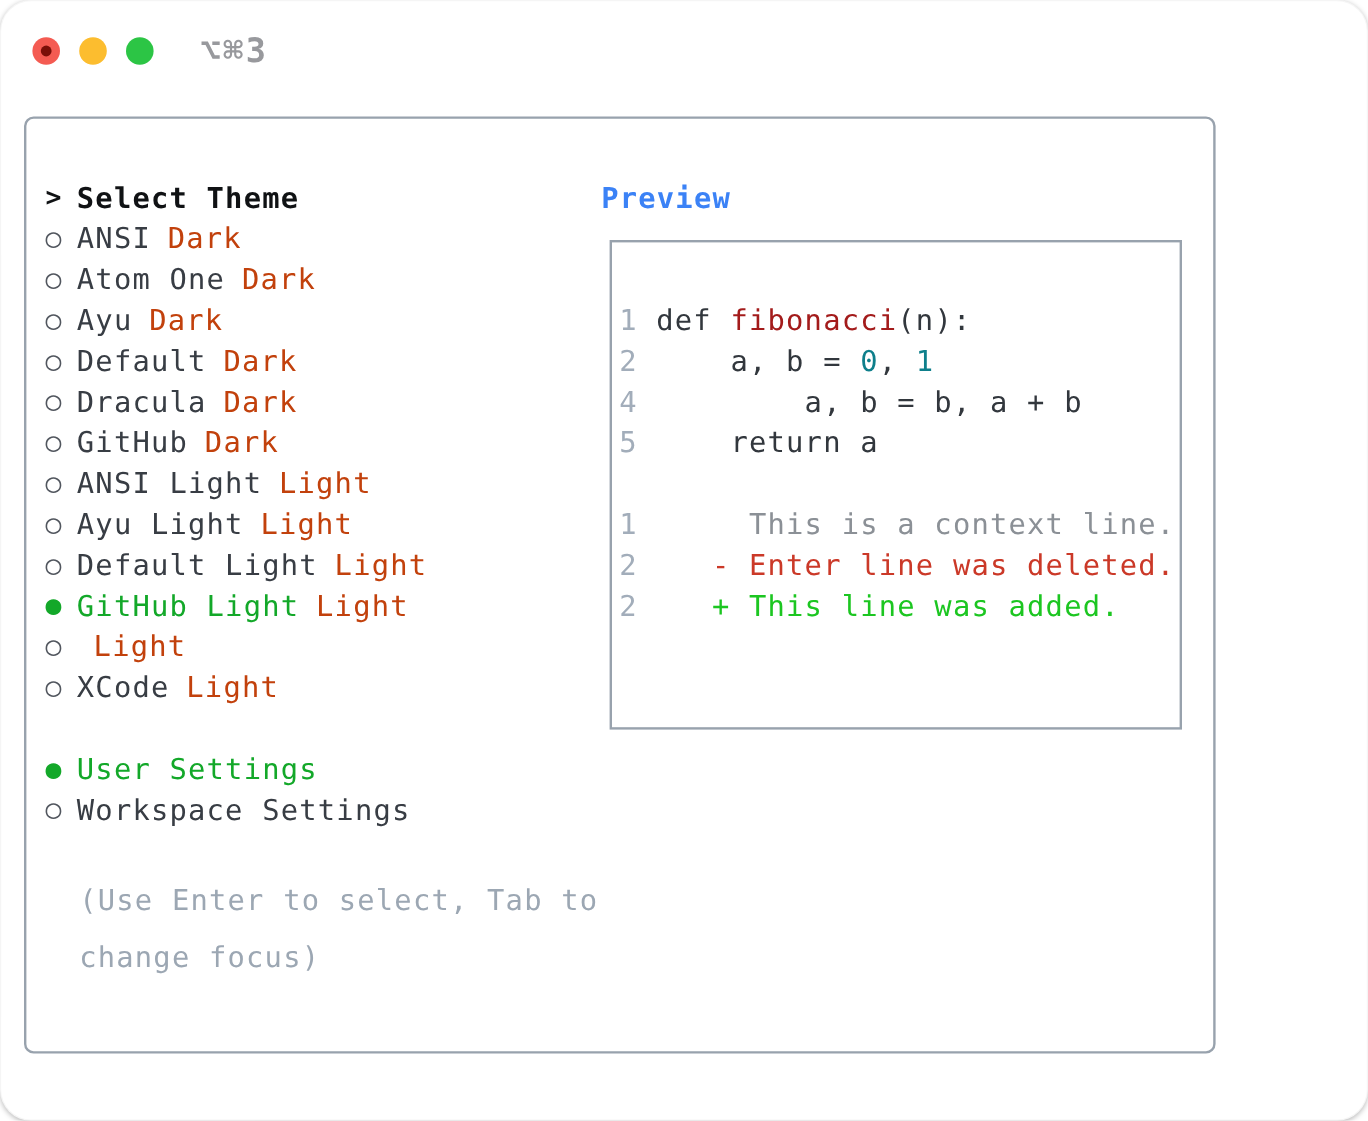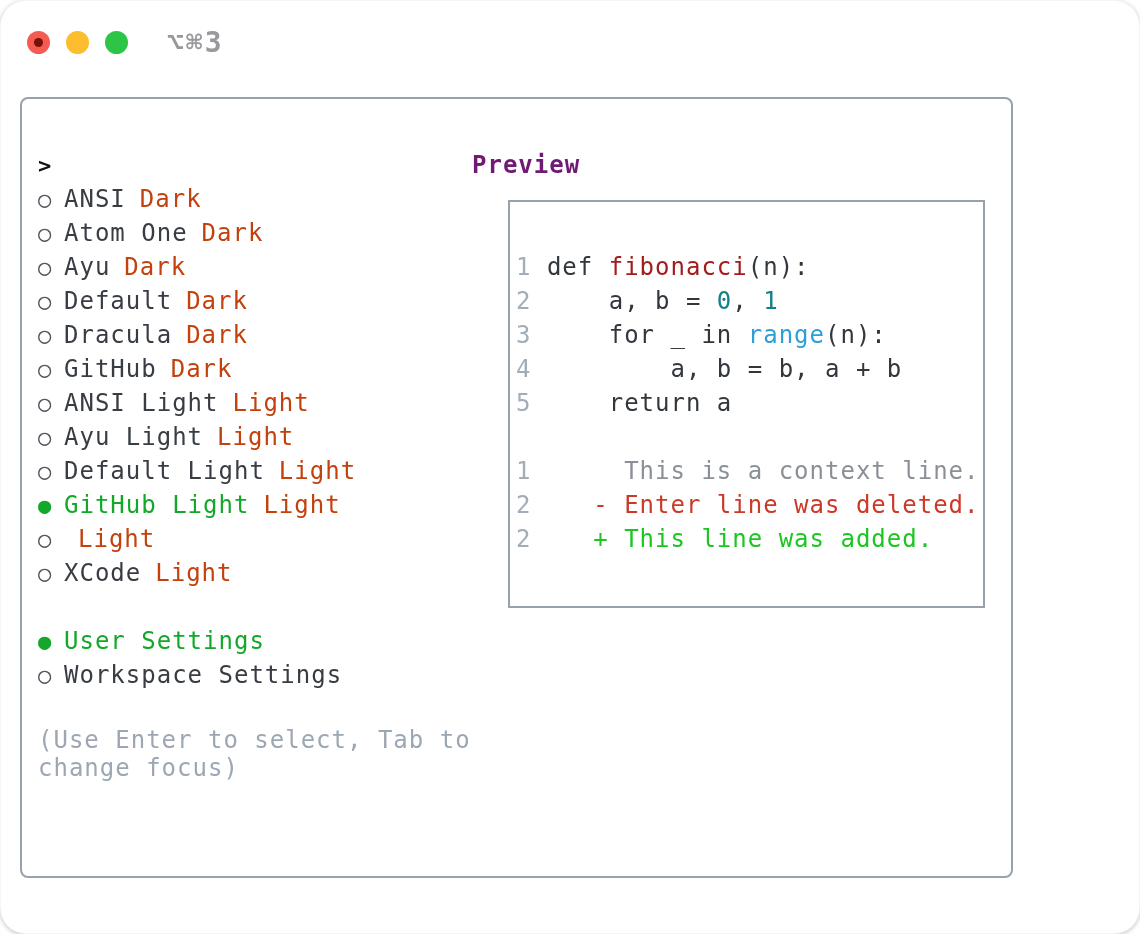--- a/index.html
+++ b/index.html
@@ -24,24 +24,24 @@
   .left-col{position:absolute;left:38px;top:148px;width:450px;}
   .row{display:flex;align-items:center;height:34px;font-size:24px;letter-spacing:1px;color:#383d44;}
   .marker{width:26px;flex:none;color:#51565e;font-size:22px;}
   .row.header .marker{color:#101214;font-weight:700;}
   .row.header .name{color:#101214;font-weight:700;}
   .row .name{white-space:pre;}
   .row .variant{color:#c2410c;margin-left:14px;white-space:pre;}
   .row.selected .marker{color:var(--accent-green);}
   .row.selected .name{color:var(--accent-green);}
   .apply-block{margin-top:34px;}
-  .hint{margin-top:34px;width:452px;color:#9ca7b3;font-size:24px;line-height:28px;letter-spacing:1px;}
+  .hint{margin-top:34px;width:452px;color:#9ca7b3;font-size:24px;line-height:48px;letter-spacing:1px;margin-left:28px;}
   
-  .preview-label{position:absolute;left:472px;top:148px;height:34px;display:flex;align-items:center;
-    font-size:24px;font-weight:700;letter-spacing:1px;color:#701a75;}
+  .preview-label{position:absolute;left:501px;top:148px;height:34px;display:flex;align-items:center;
+    font-size:24px;font-weight:700;letter-spacing:1px;color:#3b82f6;}
   .code-box{position:absolute;left:508px;top:200px;width:477px;height:408px;box-sizing:border-box;
     border:2px solid var(--border-gray);background:#fff;padding:48px 8px 50px 6px;overflow:hidden;}
   .code-line{height:34px;font-size:24px;line-height:34px;letter-spacing:1px;white-space:pre;}
   .seg-num{color:var(--line-number);}
   .seg-code{color:#32373d;}
   .seg-func{color:var(--func-red);}
   .seg-number{color:var(--number-teal);}
   .seg-builtin{color:var(--builtin-blue);}
   .seg-context{color:#8b9096;}
   .seg-deleted{color:var(--diff-deleted);}
@@ -59,20 +59,21 @@
     <span class="light yellow"></span>
     <span class="light green"></span>
     <span class="shortcut">⌥⌘3</span>
   </div>
 
   <div class="panel"></div>
 
   <div class="left-col">
     <div class="row header">
       <span class="marker">&gt;</span>
+      <span class="name">Select Theme</span>
     </div>
 
     <div>
         <div class="row">
           <span class="marker">○</span>
           <span class="name">ANSI</span>
           <span class="variant">Dark</span>
         </div>
         <div class="row">
           <span class="marker">○</span>
@@ -144,21 +145,20 @@
     </div>
 
     <div class="hint">(Use Enter to select, Tab to change focus)</div>
   </div>
 
   <div class="preview-label">Preview</div>
 
   <div class="code-box">
       <div class="code-line"><span class="seg-num">1</span><span class="seg-code"> def </span><span class="seg-func">fibonacci</span><span class="seg-code">(n):</span></div>
       <div class="code-line"><span class="seg-num">2</span><span class="seg-code">     a, b = </span><span class="seg-number">0</span><span class="seg-code">, </span><span class="seg-number">1</span></div>
-      <div class="code-line"><span class="seg-num">3</span><span class="seg-code">     for _ in </span><span class="seg-builtin">range</span><span class="seg-code">(n):</span></div>
       <div class="code-line"><span class="seg-num">4</span><span class="seg-code">         a, b = b, a + b</span></div>
       <div class="code-line"><span class="seg-num">5</span><span class="seg-code">     return a</span></div>
       <div class="code-line"></div>
       <div class="code-line"><span class="seg-num">1</span><span class="seg-context">      This is a context line.</span></div>
       <div class="code-line"><span class="seg-num">2</span><span class="seg-deleted">    - Enter line was deleted.</span></div>
       <div class="code-line"><span class="seg-num">2</span><span class="seg-added">    + This line was added.</span></div>
     </div>
 
 </div>
 

